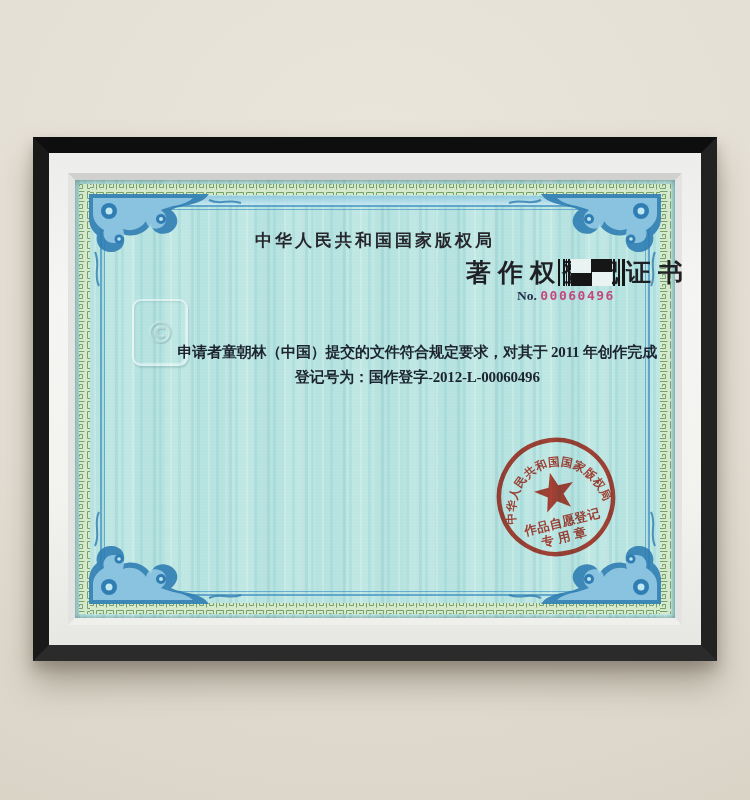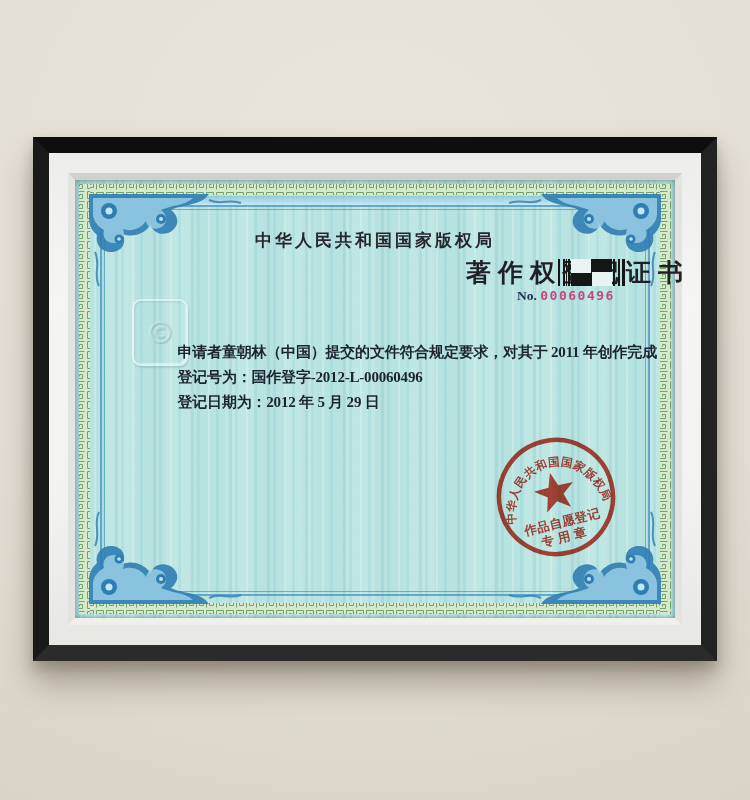--- a/index.html
+++ b/index.html
@@ -71,21 +71,21 @@
     position:absolute;left:442px;top:108px;z-index:2;white-space:nowrap;
     font-size:13.5px;color:#22304e;font-weight:700;
   }
   .serial-line .num{
     font-family:"DejaVu Sans Mono","Liberation Mono",monospace;
     color:#c2497f;letter-spacing:1.5px;font-weight:700;font-size:13px;
   }
   .body-text{
     position:absolute;left:80px;top:160px;z-index:2;
     font-size:15px;line-height:25px;color:#1c2430;font-weight:600;
-    white-space:nowrap;letter-spacing:-0.2px;
+    white-space:nowrap;letter-spacing:-0.2px;text-align:center;
   }
   .body-text .ind{text-indent:1.5em;}
   .emboss{
     position:absolute;left:57px;top:119px;width:52px;height:63px;z-index:1;
     border-radius:9px;
     border:2px solid rgba(255,255,255,.5);
     box-shadow:1px 2px 2px rgba(110,160,160,.35), inset 1px 1px 2px rgba(110,160,160,.28), inset -1px -1px 1px rgba(255,255,255,.45);
     display:flex;align-items:center;justify-content:center;
   }
   .emboss .glyph{
@@ -166,21 +166,20 @@
             <div class="matrix"></div>
           </div>
           <div class="serial-line">
             <span>No.</span>
             <span class="num">00060496</span>
           </div>
 
           <div class="body-text">
             <div class="ind">申请者童朝林（中国）提交的文件符合规定要求，对其于 2011 年创作完成</div>
             <div class="ind">登记号为：国作登字-2012-L-00060496</div>
-            <div class="ind">登记日期为：2012 年 5 月 29 日</div>
           </div>
 
           <svg class="seal" viewBox="0 0 124 124" xmlns="http://www.w3.org/2000/svg">
             <defs>
               <path id="sealArc" d="M 16,82 C 21,14 103,14 108,82" fill="none"></path>
             </defs>
             <circle cx="62" cy="62" r="57" fill="none" stroke="#cf392b" stroke-width="4.5"></circle>
             <path fill="#cf392b" d="M62,37 L67,51.1 L82,51.5 L70.1,60.6 L74.3,75 L62,66.5 L49.7,75 L53.9,60.6 L42,51.5 L57,51.1 Z"></path>
             <text font-size="11.5" font-weight="700" letter-spacing="0.6">
               <textPath href="#sealArc" startOffset="50%" text-anchor="middle">中华人民共和国国家版权局</textPath>

